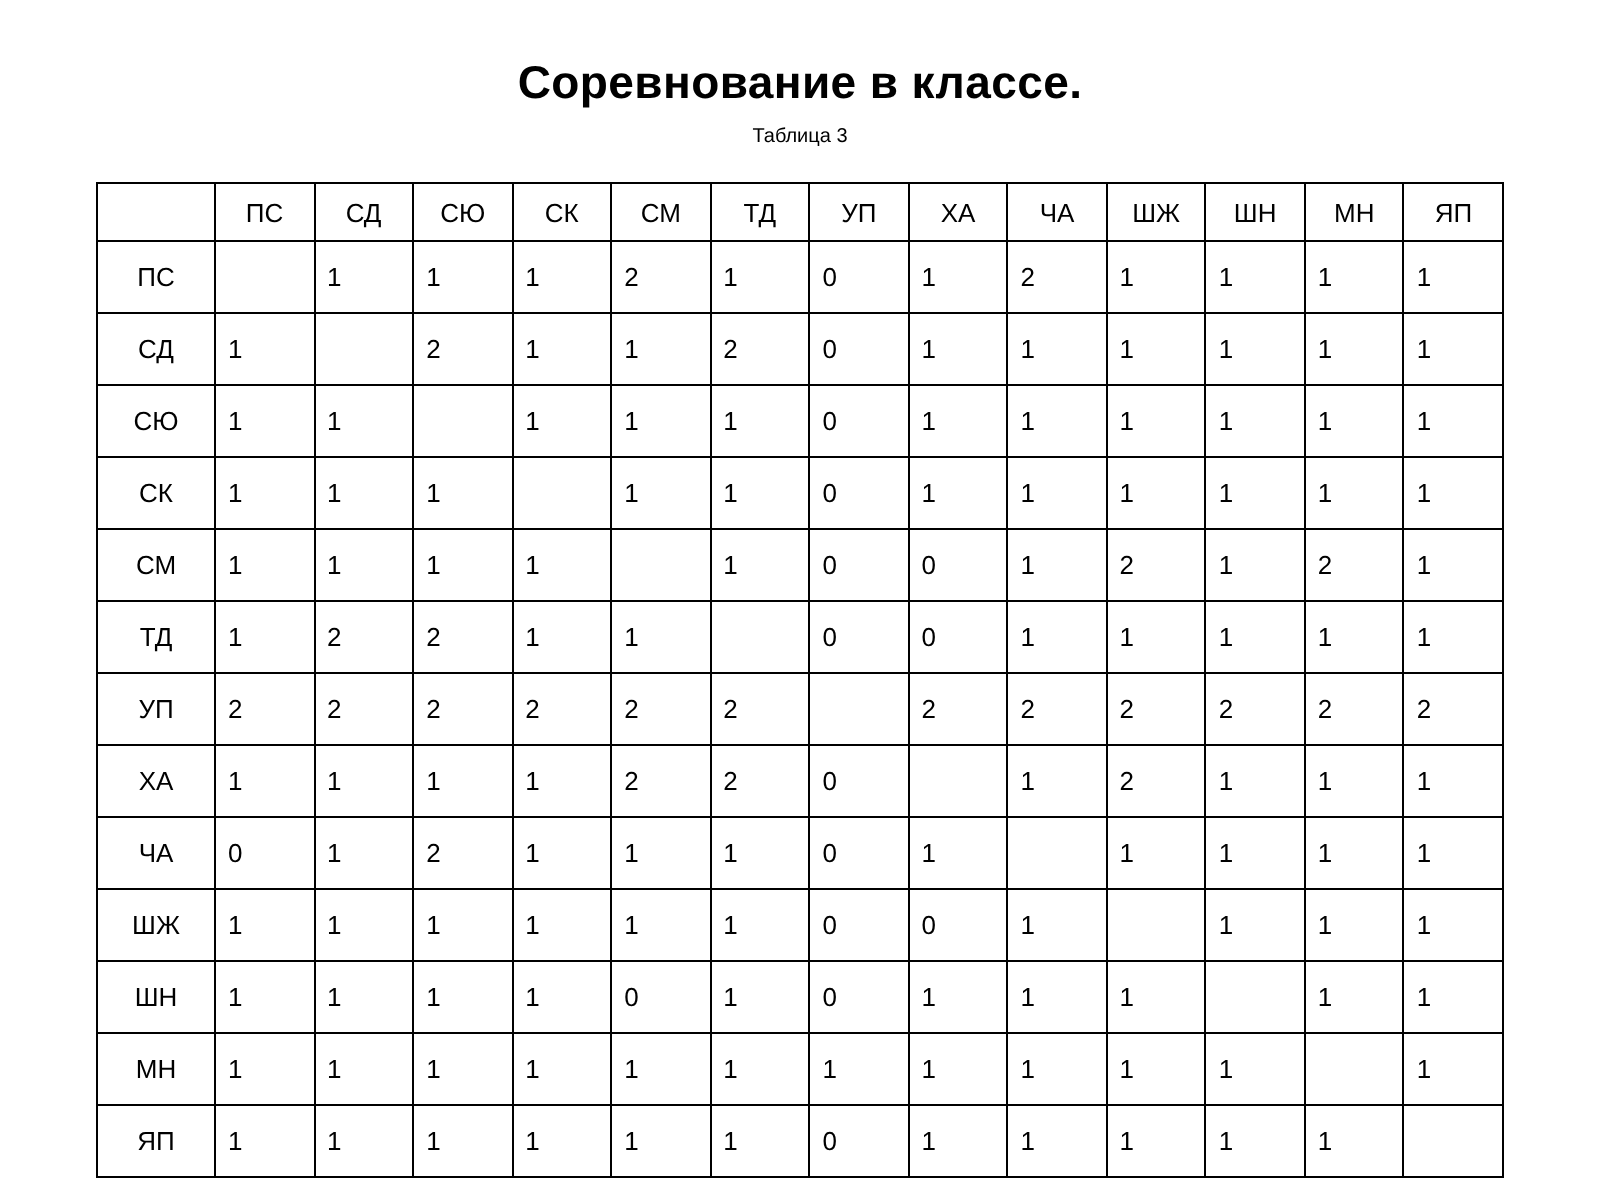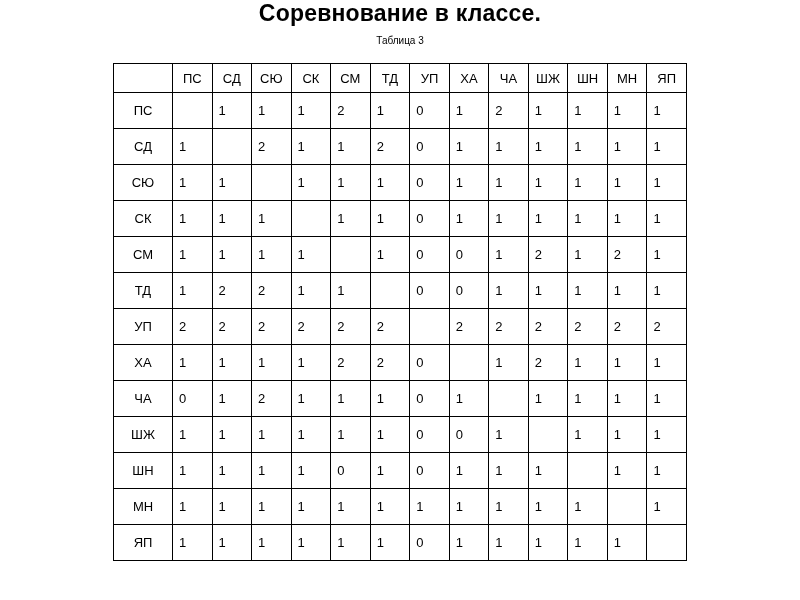--- a/index.html
+++ b/index.html
@@ -18,31 +18,32 @@
     position: relative;
     width: 800px;
     height: 600px;
     box-sizing: border-box;
   }
   .title {
     text-align: center;
     font-size: 23px;
     font-weight: bold;
     color: #000000;
+    margin-top: 28px;
     letter-spacing: 0.2px;
   }
   .subtitle {
     text-align: center;
     font-size: 10px;
     color: #000000;
     margin-top: 8px;
   }
   .table-wrap {
     margin: 17px auto 0 auto;
-    width: 574px;
+    width: 704px;
   }
   table.grid {
     border-collapse: collapse;
     width: 100%;
     table-layout: fixed;
   }
   table.grid th,
   table.grid td {
     border: 1px solid #000000;
     height: 35px;

